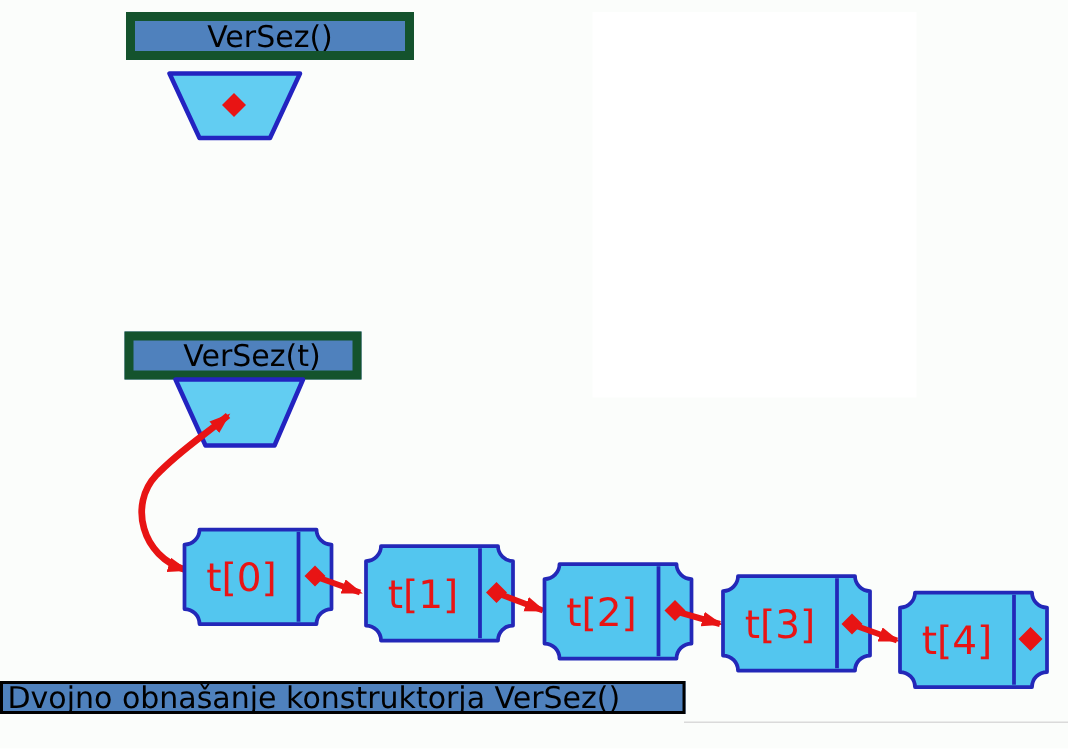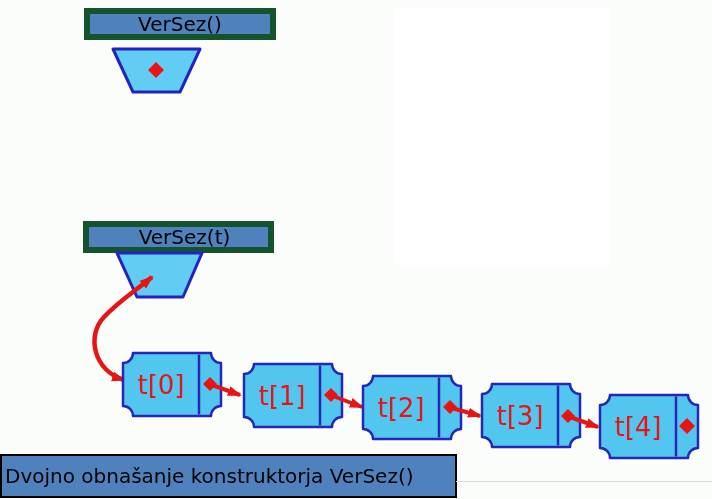--- a/index.html
+++ b/index.html
@@ -12,23 +12,23 @@
     position:absolute; left:395px; top:8px; width:216px; height:257px;
     background:#ffffff;
   }
   .hbar {
     position:absolute; box-sizing:border-box;
     background:#4f81bd; border:6px solid #14532d; color:#000000;
     display:flex; align-items:center; justify-content:center;
     font-size:20px; white-space:nowrap;
   }
   #bar-empty { left:84px; top:8px;  width:192px; height:32px; }
-  #bar-copy  { left:83px; top:221px; width:191px; height:32px;padding-left:12px; }
+  #bar-copy  { left:83px; top:221px; width:158px; height:32px;padding-left:12px; }
   .caption {
-    position:absolute; left:0; top:454px; width:457px; height:44px;
+    position:absolute; left:0; top:454px; width:457px; height:22px;
     box-sizing:border-box; background:#4f81bd; border:2px solid #000000;
     color:#000000; font-size:20px; display:flex; align-items:center;
     padding-left:3px; white-space:nowrap; overflow:hidden;
   }
   .sep { position:absolute; left:456px; top:481px; width:256px; height:1px; background:#dadada; }
   svg.overlay { position:absolute; left:0; top:0; }
   .trap   { fill:#62cdf2; stroke:#2323c0; stroke-width:3; stroke-linejoin:round; }
   .ticket { fill:#53c6ef; stroke:#2328b8; stroke-width:2.5; stroke-linejoin:round; }
   .divider{ stroke:#2328b8; stroke-width:2.5; }
   .nlabel { fill:#e81414; font-size:26px; font-family:"DejaVu Sans","Liberation Sans",sans-serif; }

